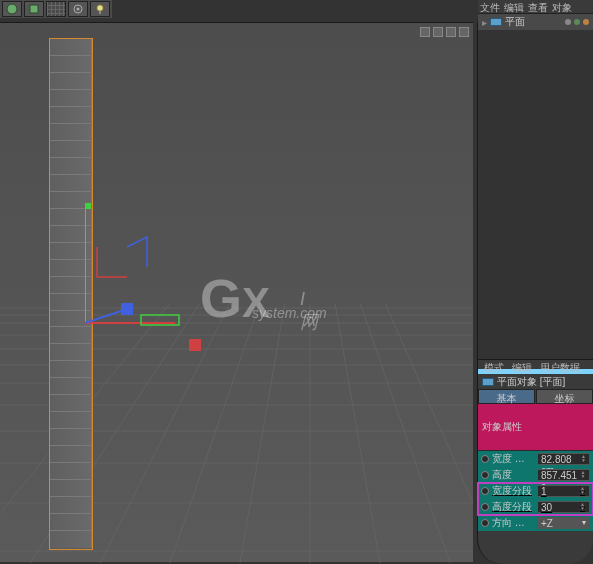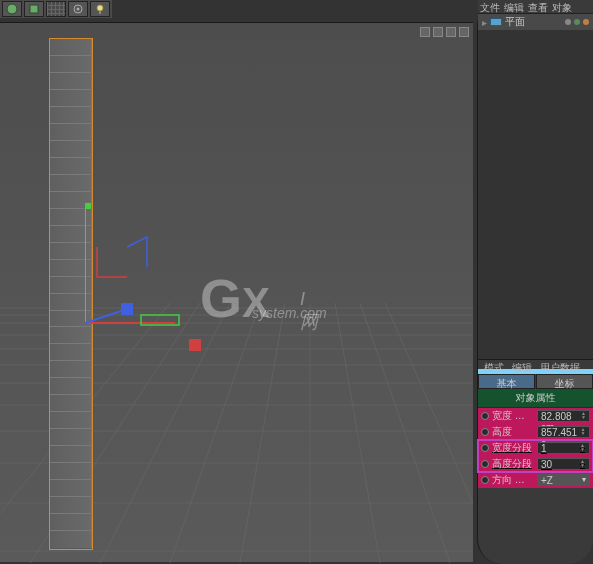--- a/index.html
+++ b/index.html
@@ -37,22 +37,22 @@
 .dot.g { background: #5a8a5a; } .dot.o { background: #c08040; } .dot.gr { background: #888; }
 
 .hier-empty { height: 330px; background: #333; border-bottom: 1px solid #1a1a1a; }
 
 .attr-menu { height: 14px; display: flex; font-size: 10px; color: #bbb; padding: 1px 6px; gap: 8px; background: #3a3a3a; border-bottom: 5px solid #7dd3fc; }
 .attr-title { height: 15px; padding: 2px 4px; font-size: 10px; color: #ccc; display: flex; align-items: center; gap: 3px; background: #3a3a3a; }
 .attr-tabs { height: 15px; display: flex; gap: 1px; }
 .attr-tab { flex: 1; font-size: 10px; color: #ccc; text-align: center; padding: 2px; background: #555; border: 1px solid #222; cursor: pointer; }
 .attr-tab.active { background: #4a6a8a; }
 
-.attr-section { font-size: 10px; color: #ccc; padding: 2px 4px; background: #14532d; border-bottom: 1px solid #2a2a2a; text-align: center; }
-.attr-row { height: 16px; display: flex; align-items: center; padding: 1px 3px; gap: 3px; font-size: 10px; color: #ccc; background: #be185d; }
+.attr-section { font-size: 10px; color: #ccc; padding: 16px 4px; background: #be185d; border-bottom: 1px solid #2a2a2a; }
+.attr-row { height: 16px; display: flex; align-items: center; padding: 1px 3px; gap: 3px; font-size: 10px; color: #ccc; background: #0f766e; }
 .attr-radio { width: 8px; height: 8px; border: 1px solid #888; border-radius: 50%; background: #2a2a2a; flex-shrink: 0; }
 .attr-label { width: 42px; white-space: nowrap; overflow: hidden; }
 .attr-field { flex: 1; height: 12px; background: #2a2a2a; border: 1px solid #555; color: #ccc; font-size: 10px; padding: 0 3px; display: flex; align-items: flex-start; justify-content: space-between; }
 .attr-spin { width: 6px; display: flex; flex-direction: column; }
 .attr-spin span { height: 4px; font-size: 5px; color: #888; line-height: 4px; }
 
 .tool-grid-icon { background: linear-gradient(0deg, #666 1px, transparent 1px), linear-gradient(90deg, #666 1px, transparent 1px); background-size: 4px 4px; }
 </style>
 </head>
 <body>
@@ -186,20 +186,24 @@
     <div class="dot g"></div>
     <div class="dot o"></div>
   </div>
   <div class="hier-empty"></div>
 
   <div class="attr-menu">
     <span class="menu-item">模式</span>
     <span class="menu-item">编辑</span>
     <span class="menu-item">用户数据</span>
   </div>
+  <div class="attr-title">
+    <div class="hier-icon-plane"></div>
+    <span>平面对象 [平面]</span>
+  </div>
   <div class="attr-tabs">
     <div class="attr-tab active">基本</div>
     <div class="attr-tab">坐标</div>
   </div>
   <div class="attr-section">对象属性</div>
 
   <div class="attr-row">
     <div class="attr-radio"></div>
     <div class="attr-label">宽度 …</div>
     <div class="attr-field">

